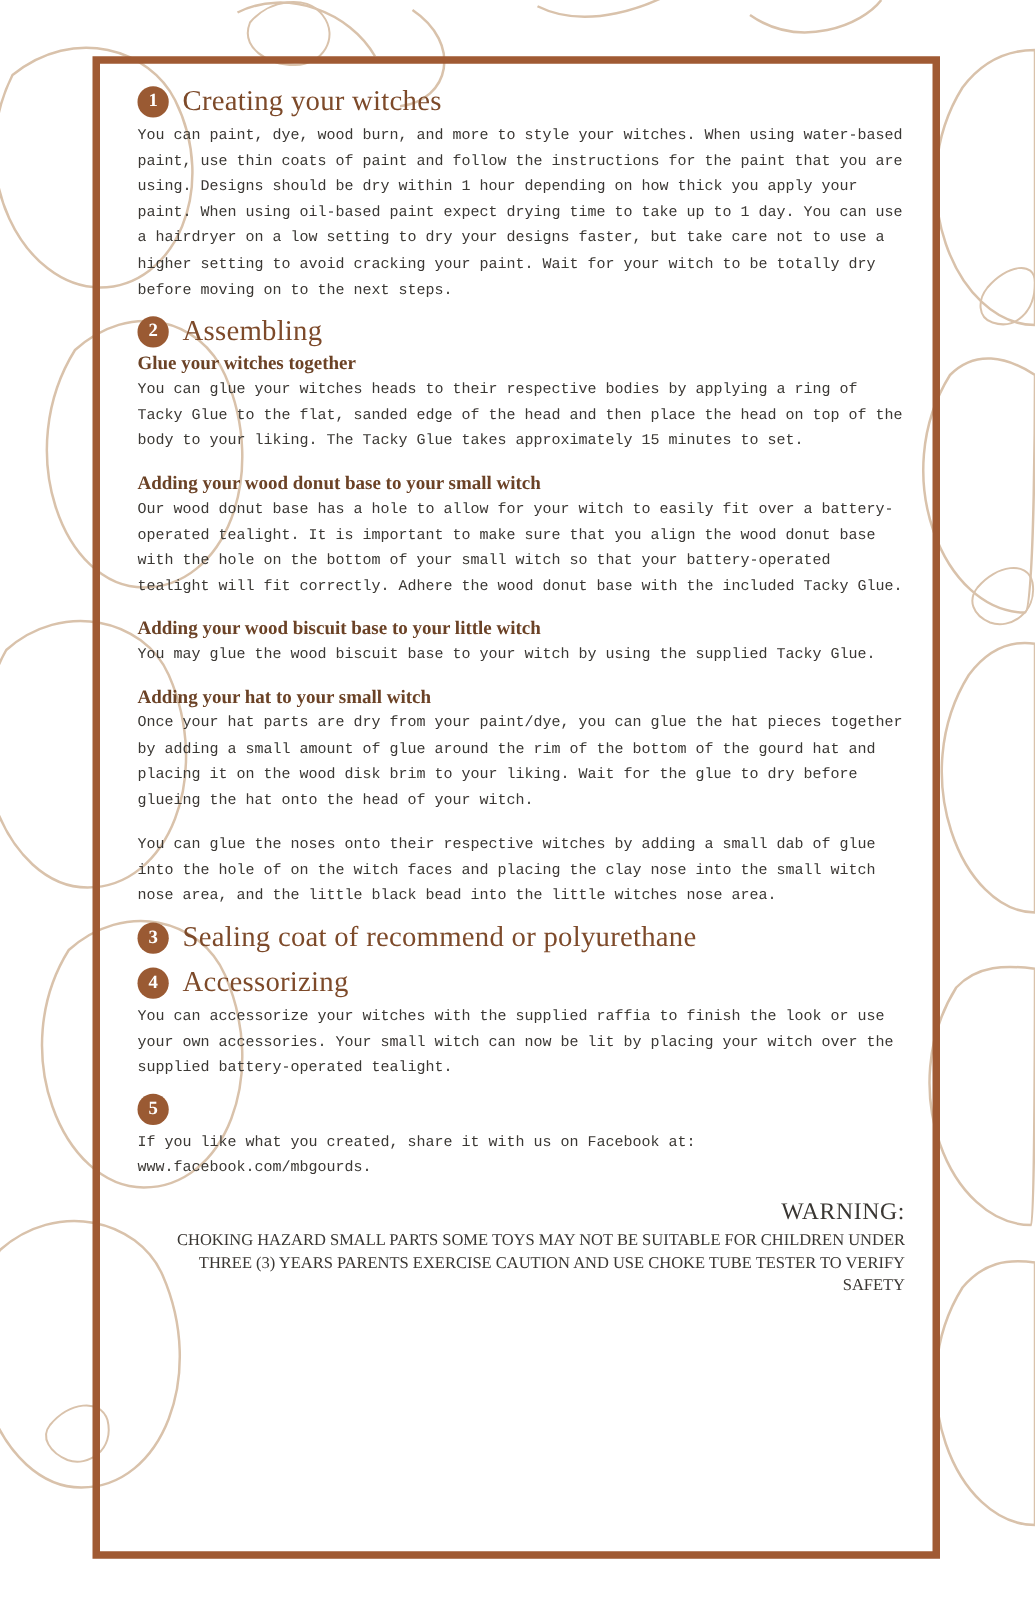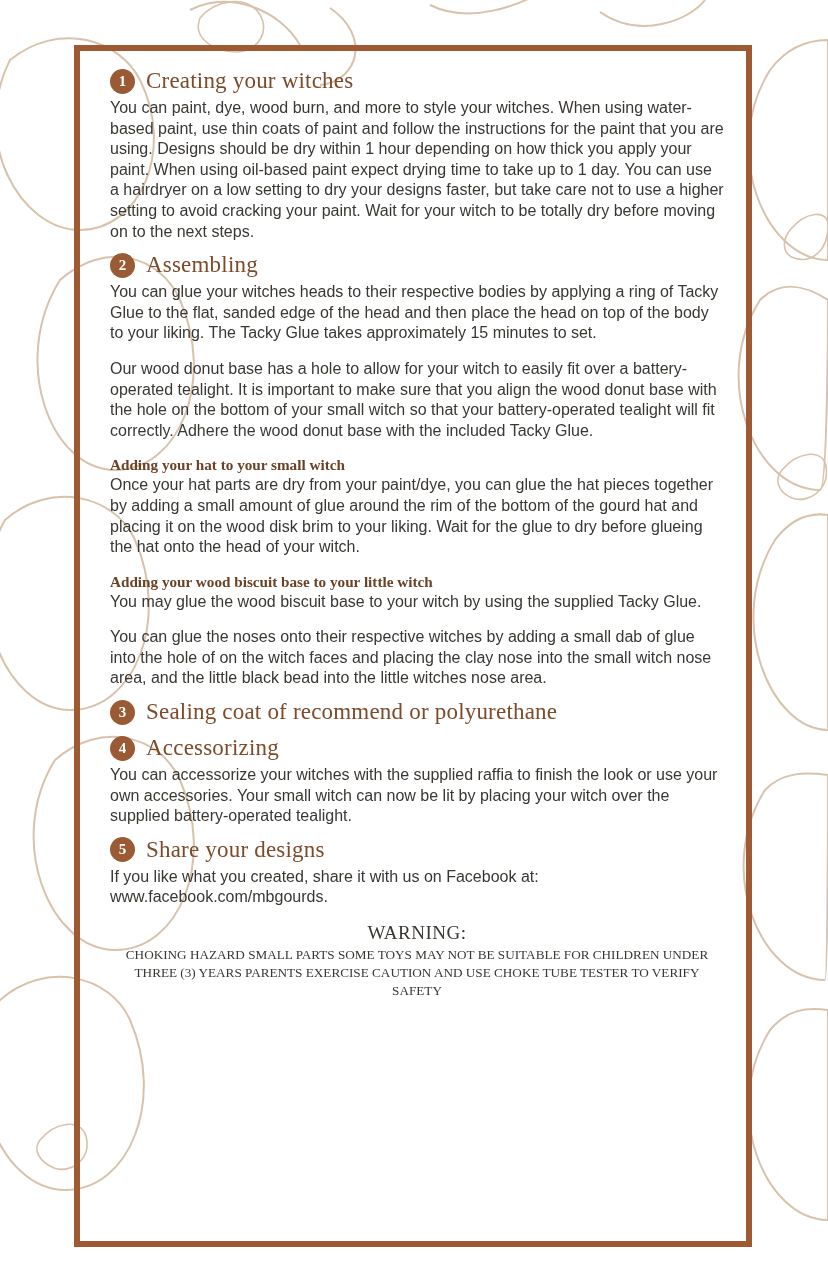--- a/index.html
+++ b/index.html
@@ -72,22 +72,22 @@
 
   .sec-title {
     font-family: "Liberation Serif", serif;
     font-weight: normal;
     font-size: 23px;
     color: #7d4a2a;
     letter-spacing: 0.2px;
   }
 
   p.body {
-    font-family: Liberation Sans, sans-serif;
-    font-size: 16px;
+    font-family: Liberation Mono, monospace;
+    font-size: 12px;
     line-height: 20.6px;
     color: #3a3733;
     margin: 0 0 0 0;
   }
 
   .sub {
     font-family: "Liberation Serif", serif;
     font-weight: bold;
     font-size: 15.2px;
     color: #6b4226;
@@ -97,21 +97,21 @@
   .subblock {
     margin-bottom: 15px;
   }
 
   .subblock:last-child {
     margin-bottom: 0;
   }
 
   .warning-wrap {
     margin-top: 14px;
-    text-align: center;
+    text-align: right;
   }
 
   .warning-title {
     font-family: "Liberation Serif", serif;
     font-size: 19px;
     color: #3a3733;
     letter-spacing: 0.5px;
     margin-bottom: 2px;
   }
 
@@ -166,37 +166,39 @@
     <p class="body">You can paint, dye, wood burn, and more to style your witches. When using water-based paint, use thin coats of paint and follow the instructions for the paint that you are using. Designs should be dry within 1 hour depending on how thick you apply your paint. When using oil-based paint expect drying time to take up to 1 day. You can use a hairdryer on a low setting to dry your designs faster, but take care not to use a higher setting to avoid cracking your paint. Wait for your witch to be totally dry before moving on to the next steps.</p>
   </div>
 
   <div class="section">
     <div class="sec-head">
       <div class="sec-num">2</div>
       <div class="sec-title">Assembling</div>
     </div>
 
     <div class="subblock">
+      <div class="sub">Glue your witches together</div>
       <p class="body">You can glue your witches heads to their respective bodies by applying a ring of Tacky Glue to the flat, sanded edge of the head and then place the head on top of the body to your liking.  The Tacky Glue takes approximately 15 minutes to set.</p>
     </div>
 
     <div class="subblock">
+      <div class="sub">Adding your wood donut base to your small witch</div>
       <p class="body">Our wood donut base has a hole to allow for your witch to easily fit over a battery-operated tealight. It is important to make sure that you align the wood donut base with the hole on the bottom of your small witch so that your battery-operated tealight will fit correctly. Adhere the wood donut base with the included Tacky Glue.</p>
+    </div>
+
+    <div class="subblock">
+      <div class="sub">Adding your wood biscuit base to your little witch</div>
+      <p class="body">You may glue the wood biscuit base to your witch by using the supplied Tacky Glue.</p>
     </div>
 
     <div class="subblock">
       <div class="sub">Adding your hat to your small witch</div>
       <p class="body">Once your hat parts are dry from your paint/dye, you can glue the hat pieces together by adding a small amount of glue around the rim of the bottom of the gourd hat and placing it on the wood disk brim to your liking. Wait for the glue to dry before glueing the hat onto the head of your witch.</p>
     </div>
 
-    <div class="subblock">
-      <div class="sub">Adding your wood biscuit base to your little witch</div>
-      <p class="body">You may glue the wood biscuit base to your witch by using the supplied Tacky Glue.</p>
-    </div>
-
 
     <div class="subblock">
       <p class="body">You can glue the noses onto their respective witches by adding a small dab of glue into the hole of on the witch faces and placing the clay nose into the small witch nose area, and the little black bead into the little witches nose area.</p>
     </div>
   </div>
 
   <div class="section tight">
     <div class="sec-head">
       <div class="sec-num">3</div>
       <div class="sec-title">Sealing coat of recommend or polyurethane</div>
@@ -207,21 +209,20 @@
     <div class="sec-head">
       <div class="sec-num">4</div>
       <div class="sec-title">Accessorizing</div>
     </div>
     <p class="body">You can accessorize your witches with the supplied raffia to finish the look or use your own accessories. Your small witch can now be lit by placing your witch over the supplied battery-operated tealight.</p>
   </div>
 
   <div class="section">
     <div class="sec-head">
       <div class="sec-num">5</div>
-      <div class="sec-title">Share your designs</div>
     </div>
     <p class="body">If you like what you created, share it with us on Facebook at: www.facebook.com/mbgourds.</p>
   </div>
 
   <div class="warning-wrap">
     <div class="warning-title">WARNING:</div>
     <div class="warning-text">CHOKING HAZARD SMALL PARTS SOME TOYS MAY NOT BE SUITABLE FOR CHILDREN UNDER THREE (3) YEARS PARENTS EXERCISE CAUTION AND USE CHOKE TUBE TESTER TO VERIFY SAFETY</div>
   </div>
 
 </div>

